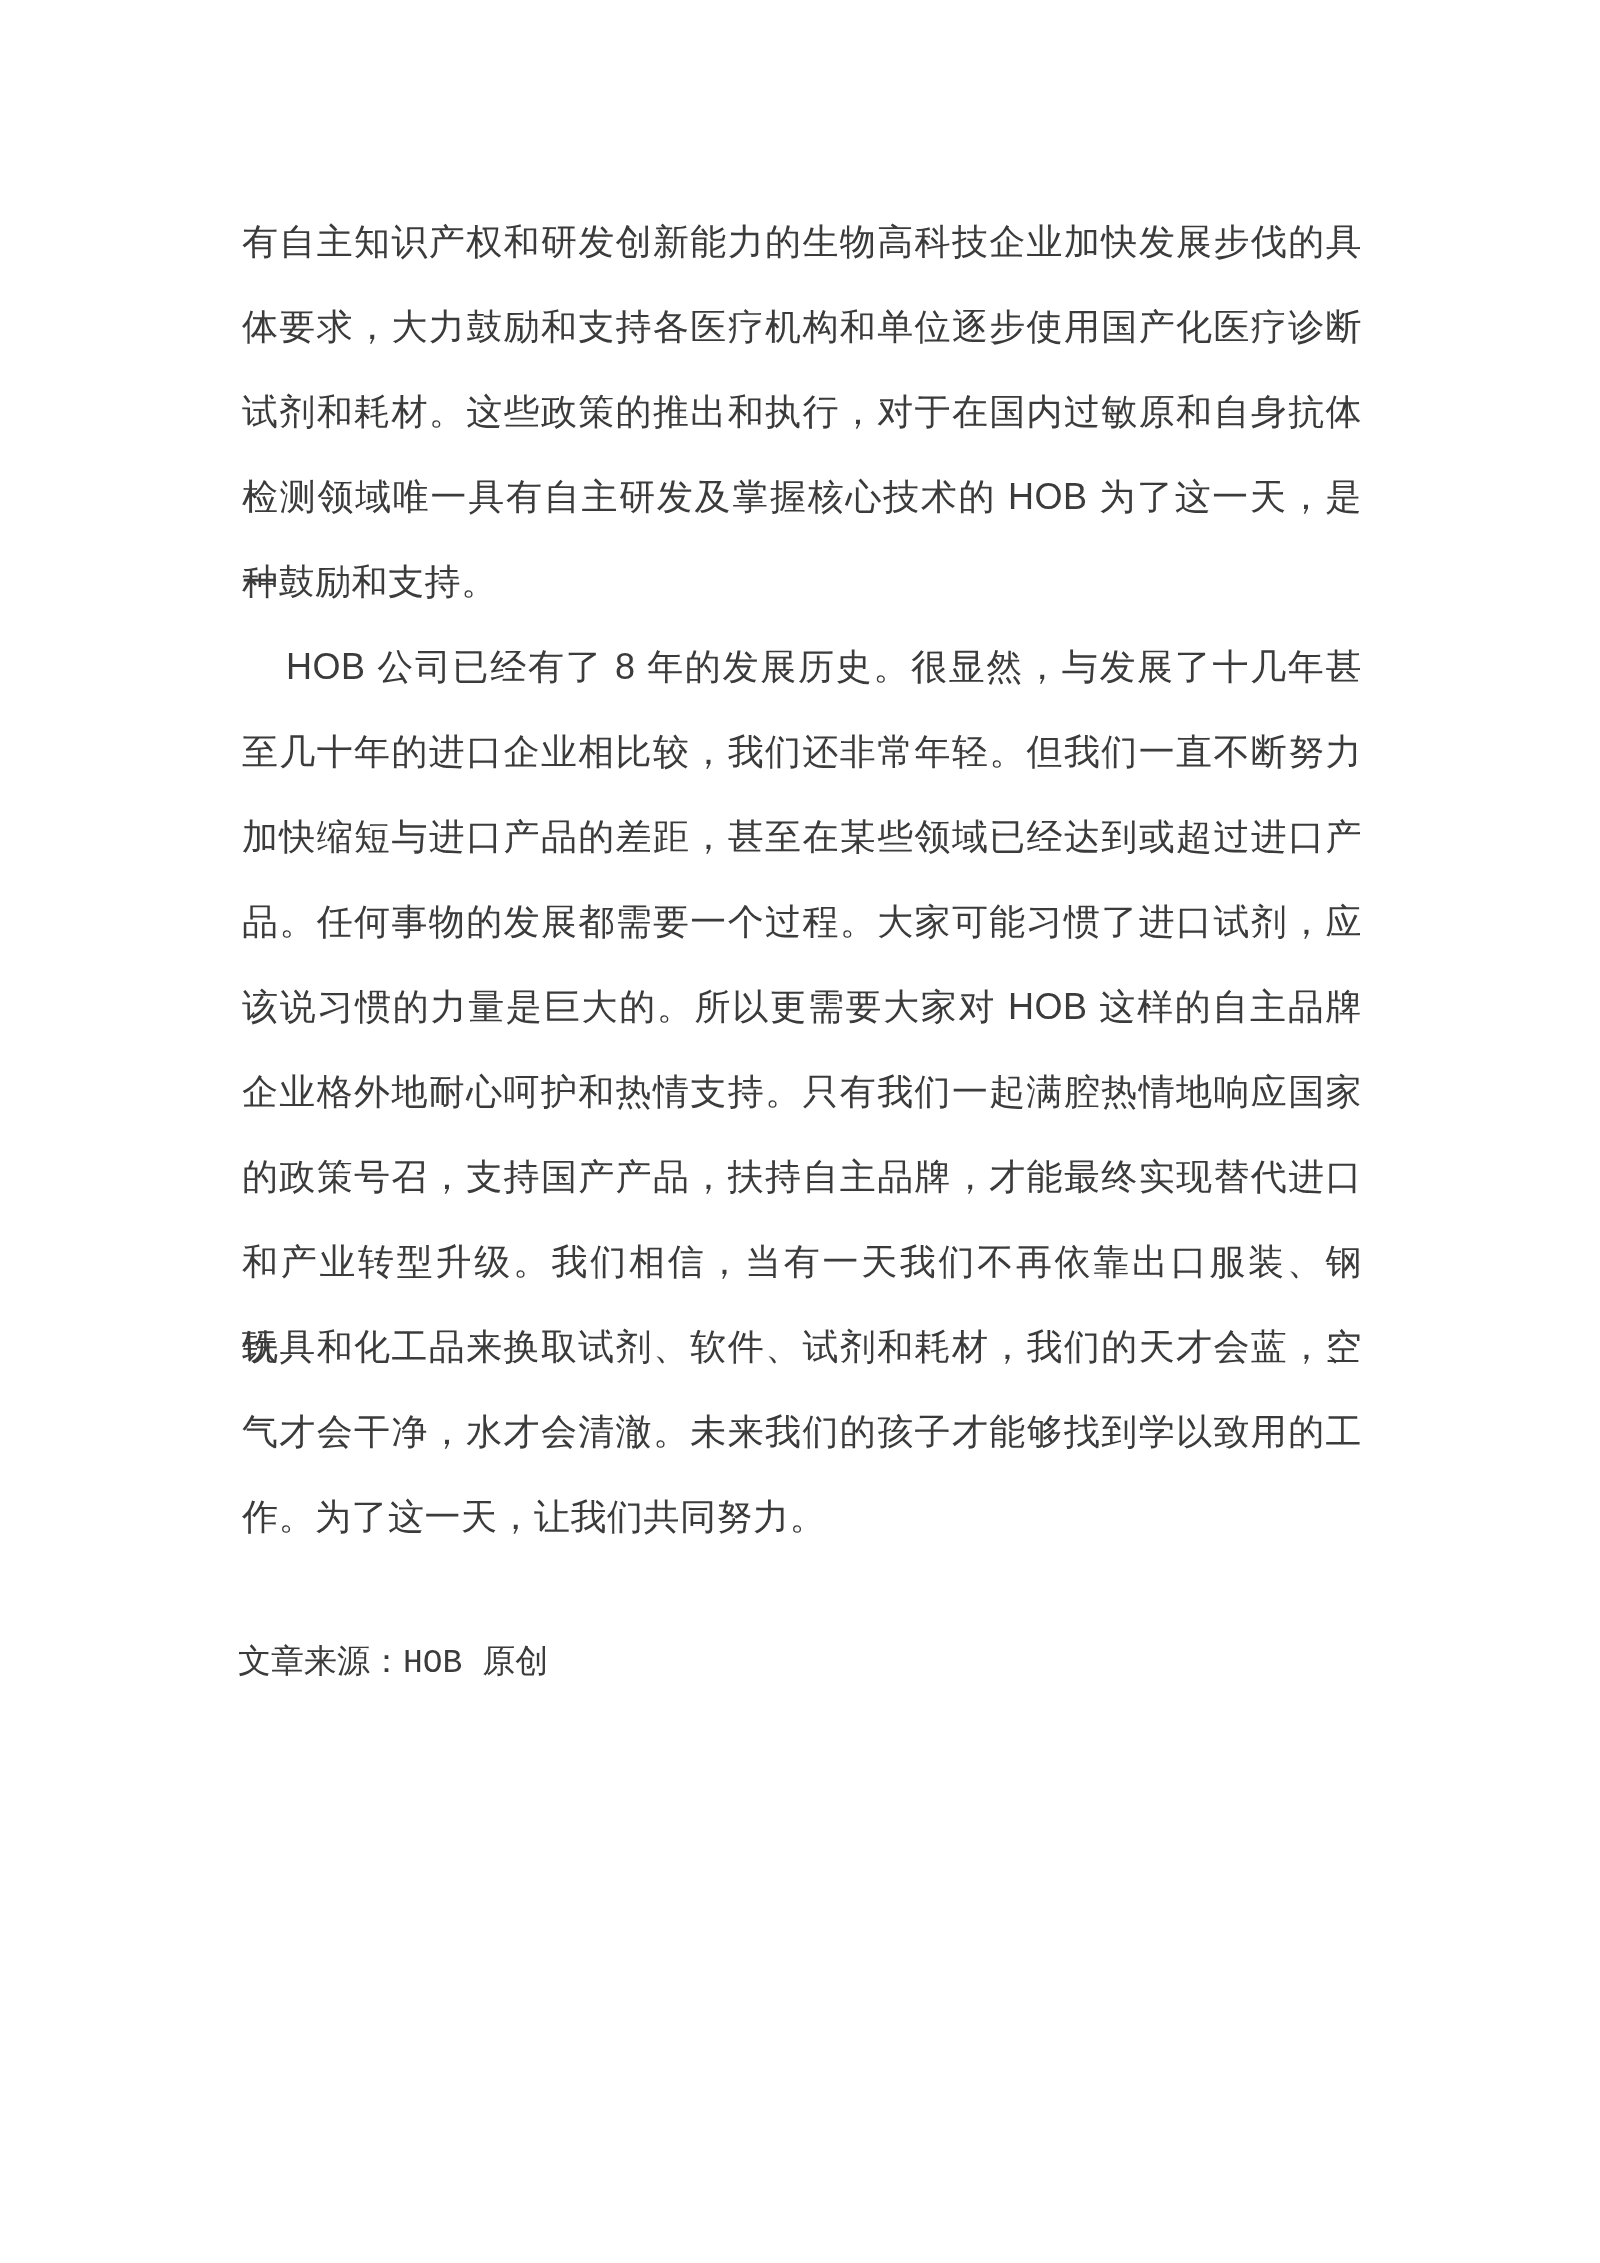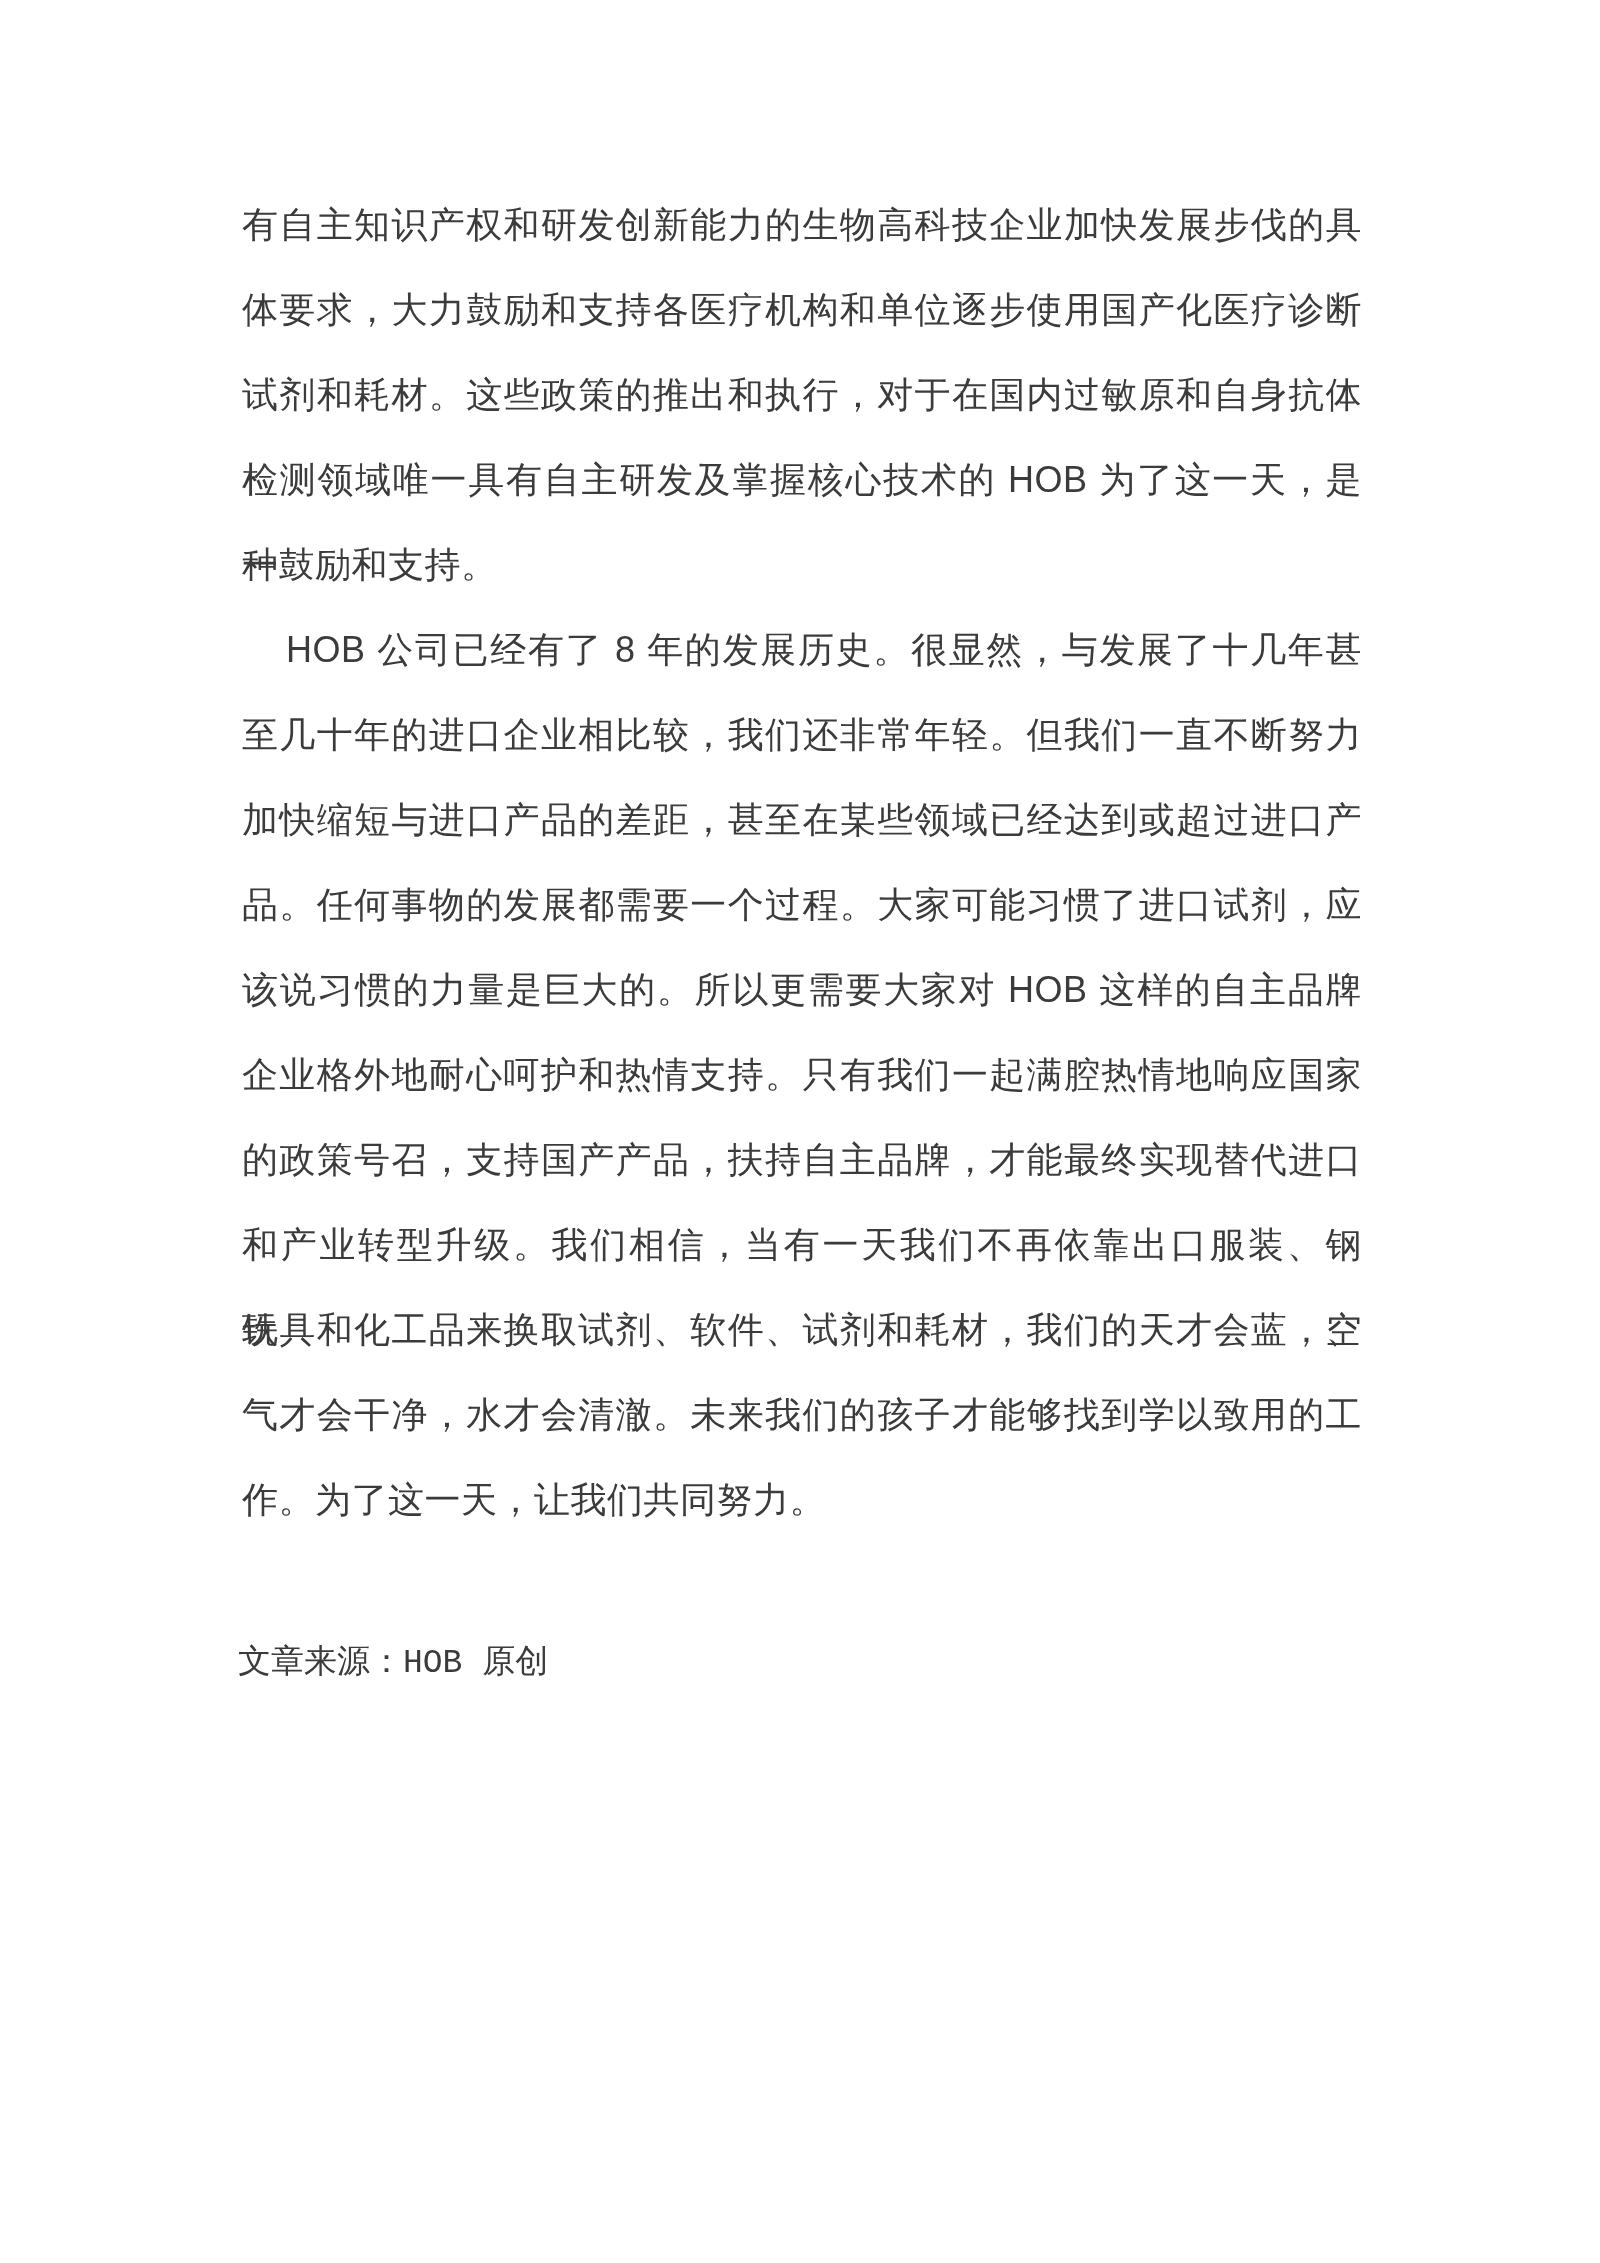--- a/index.html
+++ b/index.html
@@ -13,21 +13,21 @@
     height: 2263px;
     background: #ffffff;
     color: #3b3b3b;
     font-family: "Liberation Sans", sans-serif;
     font-weight: 400;
     overflow: hidden;
   }
   .body-text {
     position: absolute;
     left: 242px;
-    top: 182px;
+    top: 199px;
     width: 1120px;
   }
   .line {
     font-size: 36px;
     line-height: 85px;
     height: 85px;
     text-align: justify;
     text-align-last: justify;
     letter-spacing: 0.5px;
   }

